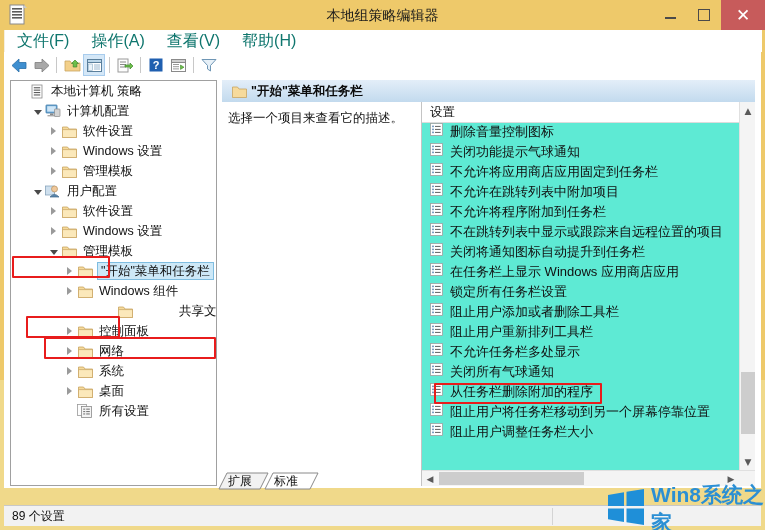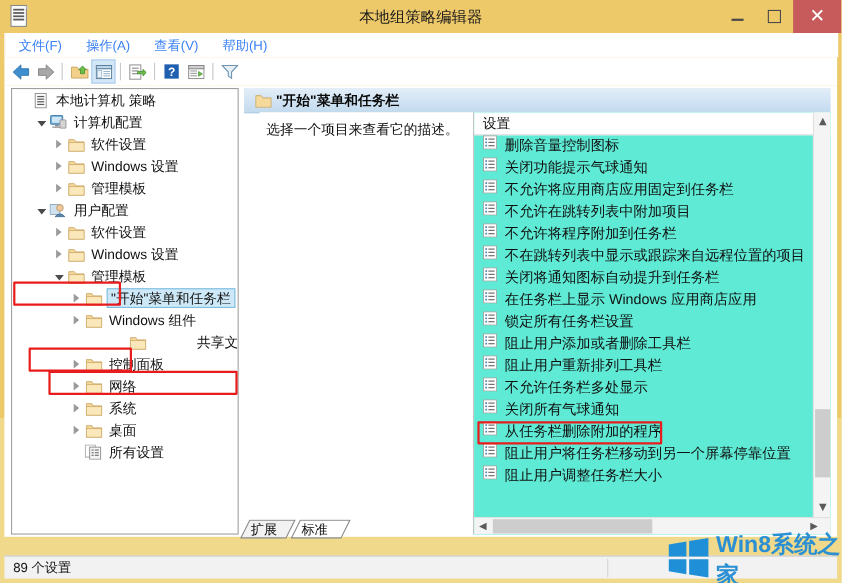--- a/index.html
+++ b/index.html
@@ -46,21 +46,21 @@
   }
 
   
   .menubar {
     position: absolute; left: 4px; top: 30px; width: 757px; height: 22px;
     background: #ffffff;
     display: flex; align-items: center;
     border-left: 1px solid #f5efe0;
   }
   .menu-item {
-    font-size: 12px; color: #3b82f6; padding: 2px 10px; margin-left: 2px;
+    font-size: 16px; color: #0f766e; padding: 2px 10px; margin-left: 2px;
     white-space: nowrap;
   }
 
   
   .toolbar {
     position: absolute; left: 4px; top: 52px; width: 757px; height: 26px;
     background: #ffffff;
     display: flex; align-items: center; padding-left: 4px;
     box-sizing: border-box;
   }
@@ -140,21 +140,20 @@
     position: absolute; left:0; top:22px; width: 533px; height: 384px;
     display: flex;
   }
   .desc-pane {
     width: 200px; height: 384px;
     border-right: 1px solid #c4c4c4;
     box-sizing: border-box;
     padding: 8px 6px;
     font-size: 12.5px; color: #101010;
     background: #ffffff;
-    margin-left: 14px;
   }
   .list-pane {
     position: relative;
     width: 333px; height: 384px;
     background: #5eead4;
     box-sizing: border-box;
     overflow: hidden;
   }
   .list-header {
     height: 21px; line-height: 21px;

